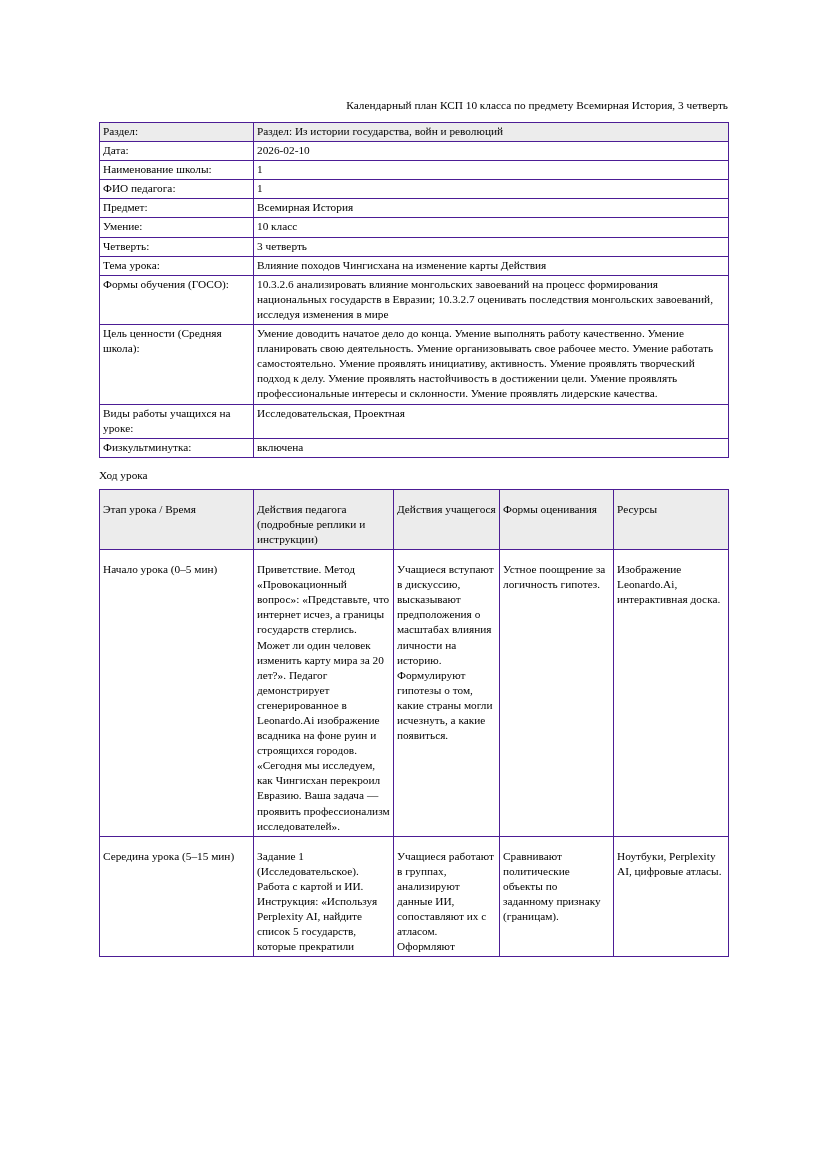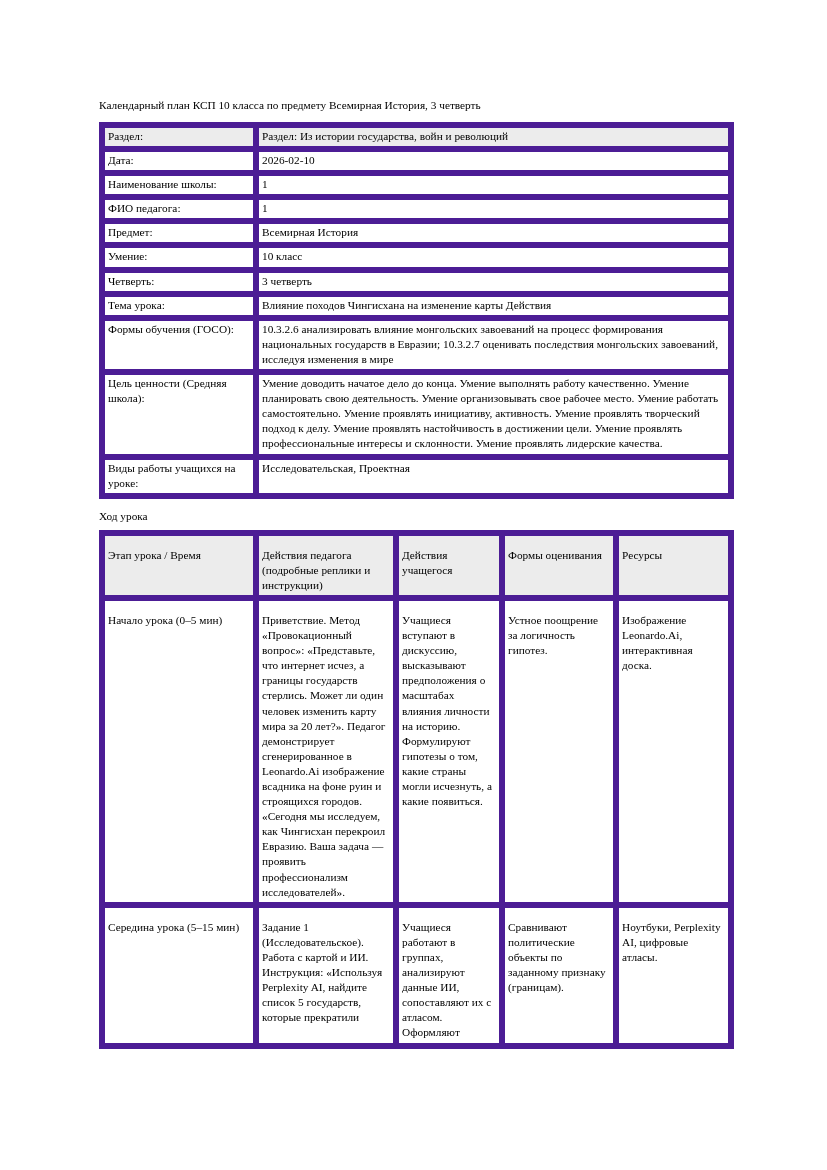--- a/index.html
+++ b/index.html
@@ -26,33 +26,34 @@
     position: absolute;
     left: 99px;
     top: 98px;
     width: 629px;
   }
   .doc-title {
     font-size: 11.3px;
     line-height: 15px;
     margin: 0 0 9px 0;
     white-space: nowrap;
+    text-align: right;
   }
   .section-label {
     font-size: 11.3px;
     line-height: 15px;
     margin: 10px 0 6px 0;
   }
   table {
     border-collapse: collapse;
     width: 629px;
     table-layout: fixed;
   }
   table td {
-    border: 6px solid #4c1d95;
+    border: 1px solid #4c1d95;
     vertical-align: top;
     padding: 1px 3px 2px 3px;
     font-size: 11.3px;
     line-height: 15.1px;
     word-wrap: break-word;
     overflow-wrap: break-word;
     hyphens: none;
     background: #ffffff;
   }
   
@@ -120,20 +121,24 @@
           <td>10.3.2.6 анализировать влияние монгольских завоеваний на процесс формирования национальных государств в Евразии; 10.3.2.7 оценивать последствия монгольских завоеваний, исследуя изменения в мире</td>
         </tr>
         <tr>
           <td>Цель ценности (Средняя школа):</td>
           <td>Умение доводить начатое дело до конца. Умение выполнять работу качественно. Умение планировать свою деятельность. Умение организовывать свое рабочее место. Умение работать самостоятельно. Умение проявлять инициативу, активность. Умение проявлять творческий подход к делу. Умение проявлять настойчивость в достижении цели. Умение проявлять профессиональные интересы и склонности. Умение проявлять лидерские качества.</td>
         </tr>
         <tr>
           <td>Виды работы учащихся на уроке:</td>
           <td>Исследовательская, Проектная</td>
         </tr>
+        <tr>
+          <td>Физкультминутка:</td>
+          <td>включена</td>
+        </tr>
       </tbody>
     </table>
 
     <p class="section-label">Ход урока</p>
 
     <table class="t-flow">
       <colgroup>
           <col class="c1">
           <col class="c2">
           <col class="c3">

